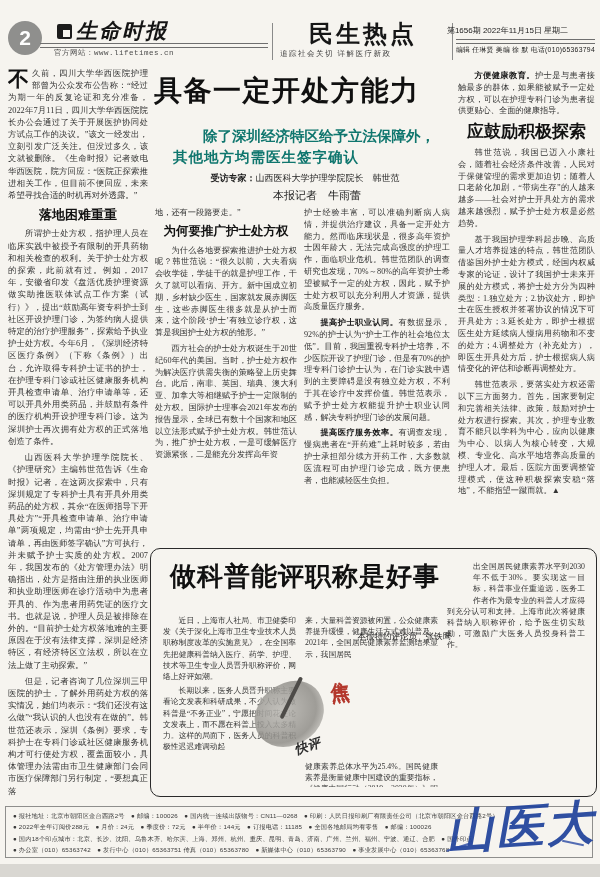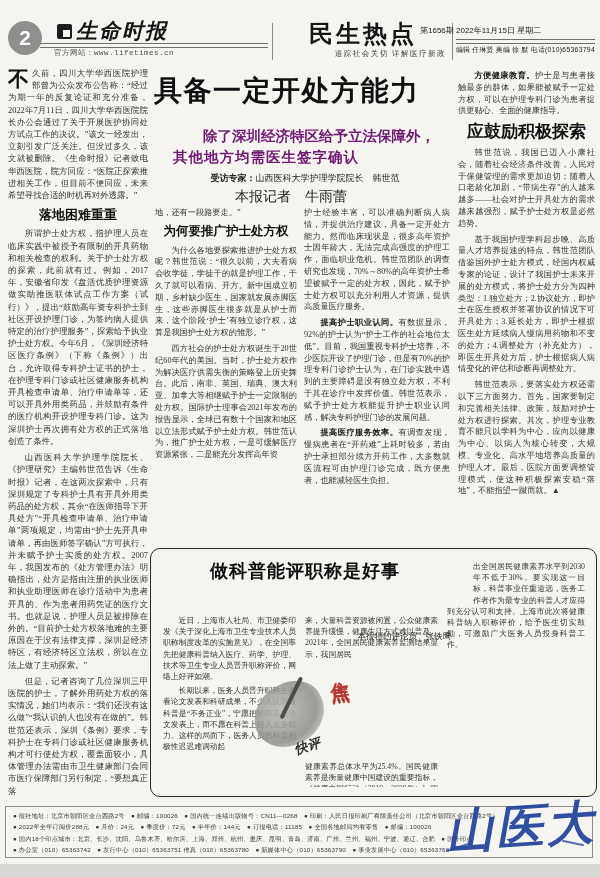--- a/index.html
+++ b/index.html
@@ -34,36 +34,36 @@
   .hdr-dline.left{left:40px;top:43px;width:228px;}
   .hdr-dline.right{left:456px;top:39px;width:139px;}
   .website{left:54px;top:48px;font-size:7.5px;color:#4c4c4c;font-family:Liberation Mono, monospace;letter-spacing:.5px;}
   .vline{width:1px;background:#8a8a8a;}
   .v1{left:272px;top:23px;height:37px;}
   .v2{left:452px;top:23px;height:37px;}
   .section-title{
     left:280px;top:18px;width:166px;text-align:center;
     font-family:"Liberation Sans",sans-serif;font-weight:900;font-size:24px;color:#161616;letter-spacing:3px;
   }
-  .section-sub{left:280px;top:49px;width:166px;text-align:right;font-size:7.5px;color:#3d3d3d;letter-spacing:1.5px;}
-  .issue-line{left:420px;top:25px;width:175px;text-align:left;font-size:8px;color:#222;font-family:"Liberation Sans",sans-serif;}
+  .section-sub{left:280px;top:49px;width:166px;text-align:left;font-size:7.5px;color:#3d3d3d;letter-spacing:1.5px;}
+  .issue-line{left:420px;top:25px;width:175px;text-align:center;font-size:8px;color:#222;font-family:"Liberation Sans",sans-serif;}
   .editor-line{left:452px;top:45px;width:143px;text-align:right;font-size:6.8px;color:#222;font-family:"Liberation Sans",sans-serif;letter-spacing:.3px;}
 
   
   .headline{
     left:154px;top:72px;width:302px;
     font-family:"Liberation Sans",sans-serif;font-weight:900;font-size:28px;
     color:#101010;letter-spacing:1.5px;white-space:nowrap;
   }
-  .subtitle{left:165px;top:126px;width:290px;font-size:14.5px;font-weight:600;color:#701a75;line-height:21px;}
+  .subtitle{left:165px;top:126px;width:290px;font-size:14.5px;font-weight:600;color:#0f766e;line-height:21px;}
   .subtitle .l1{padding-left:38px;}
   .subtitle .l2{padding-left:8px;letter-spacing:1px;}
   .expert-line{left:160px;top:172px;width:290px;text-align:center;font-size:9px;color:#1e1e1e;}
   .expert-line b{font-family:"Liberation Sans",sans-serif;}
-  .reporter-line{left:146px;top:188px;width:290px;text-align:center;font-size:14px;color:#1e1e1e;}
+  .reporter-line{left:172px;top:188px;width:290px;text-align:center;font-size:11px;color:#1e1e1e;}
 
   .col{overflow:hidden;text-align:justify;color:#343434;}
   .col p{margin:0 0 4px 0;text-indent:2em;}
   .col p.noindent{text-indent:0;}
   .col .sec-head{
     text-indent:0;text-align:center;font-family:"Liberation Sans",sans-serif;
     font-weight:bold;color:#121212;margin:7px 0 7px 0;
   }
   .col1{left:8px;top:68px;width:140px;height:737px;font-size:8.4px;line-height:12.2px;}
   .col1 .sec-head{font-size:13px;}
@@ -75,21 +75,21 @@
   .col4 .sec-head{font-size:17px;margin:9px 0;}
   .lead{font-family:"Liberation Sans",sans-serif;font-weight:bold;color:#151515;}
 
   
   .comment-box{
     left:150px;top:548px;width:445px;height:247px;
     border:1.5px solid #2a2a2a;border-radius:10px;background:#f6f4ef;
   }
   .comment-headline{
     position:absolute;left:8px;top:10px;width:292px;text-align:center;
-    font-family:"Liberation Sans",sans-serif;font-weight:900;font-size:18px;color:#101010;letter-spacing:1px;white-space:nowrap;
+    font-family:"Liberation Sans",sans-serif;font-weight:900;font-size:26px;color:#101010;letter-spacing:1px;white-space:nowrap;
   }
   .comment-byline{position:absolute;left:8px;top:46px;width:292px;text-align:right;font-size:8.5px;color:#1d1d1d;margin-top:36px;}
   .ccol{position:absolute;overflow:hidden;text-align:justify;color:#343434;font-size:7.8px;line-height:11.2px;}
   .ccol p{margin:0 0 3px 0;text-indent:2em;}
   .ccol p.noindent{text-indent:0;}
   .ccolA{left:12px;top:66px;width:133px;height:170px;}
   .ccolB{left:154px;top:66px;width:133px;height:170px;}
   .ccolC{left:296px;top:12px;width:138px;height:224px;}
   .ccolC .head-dodge{float:left;width:26px;height:44px;}
 

